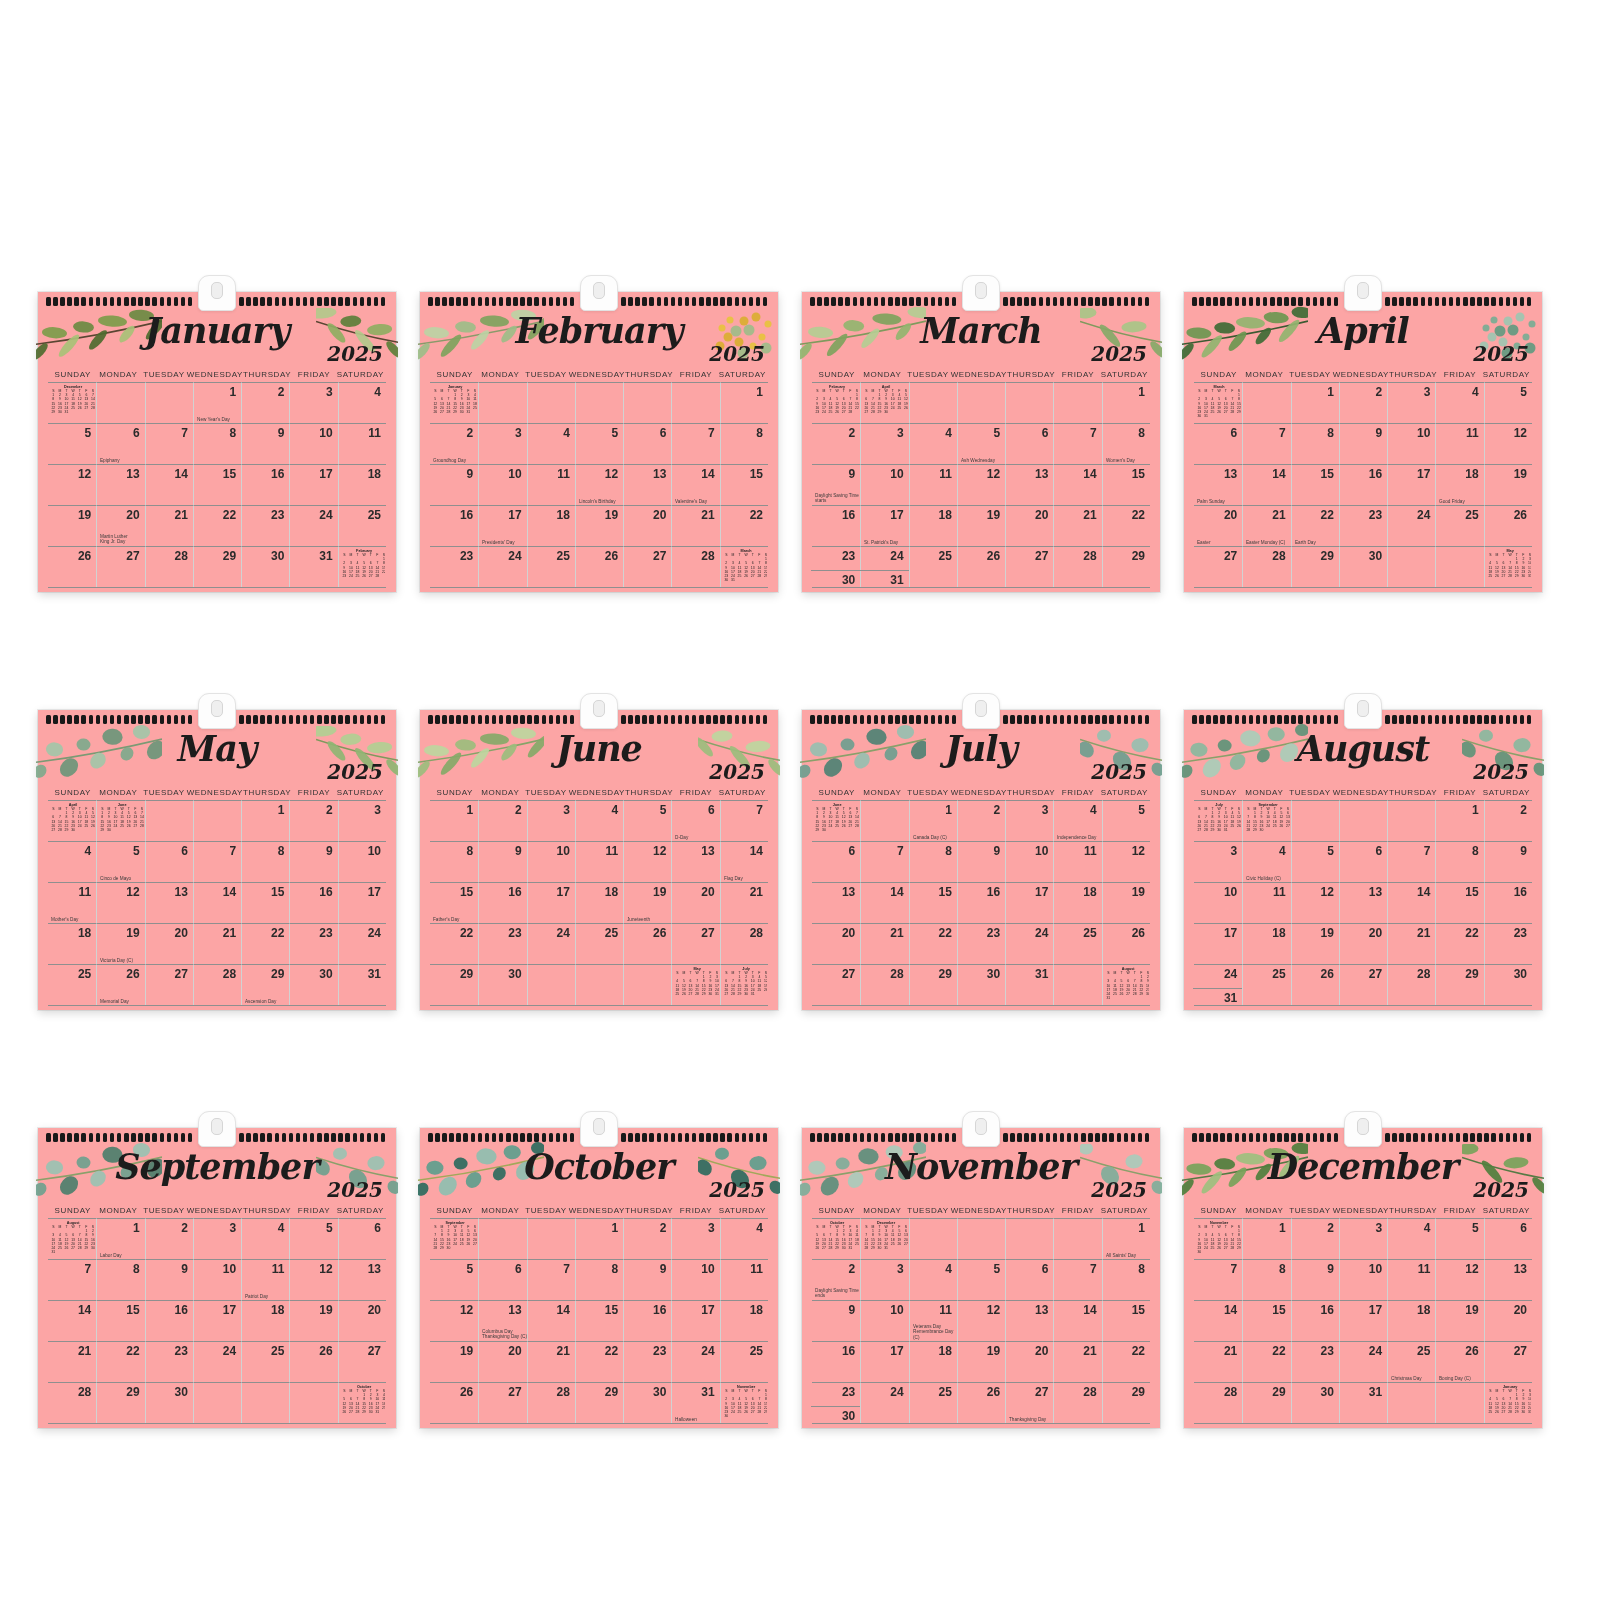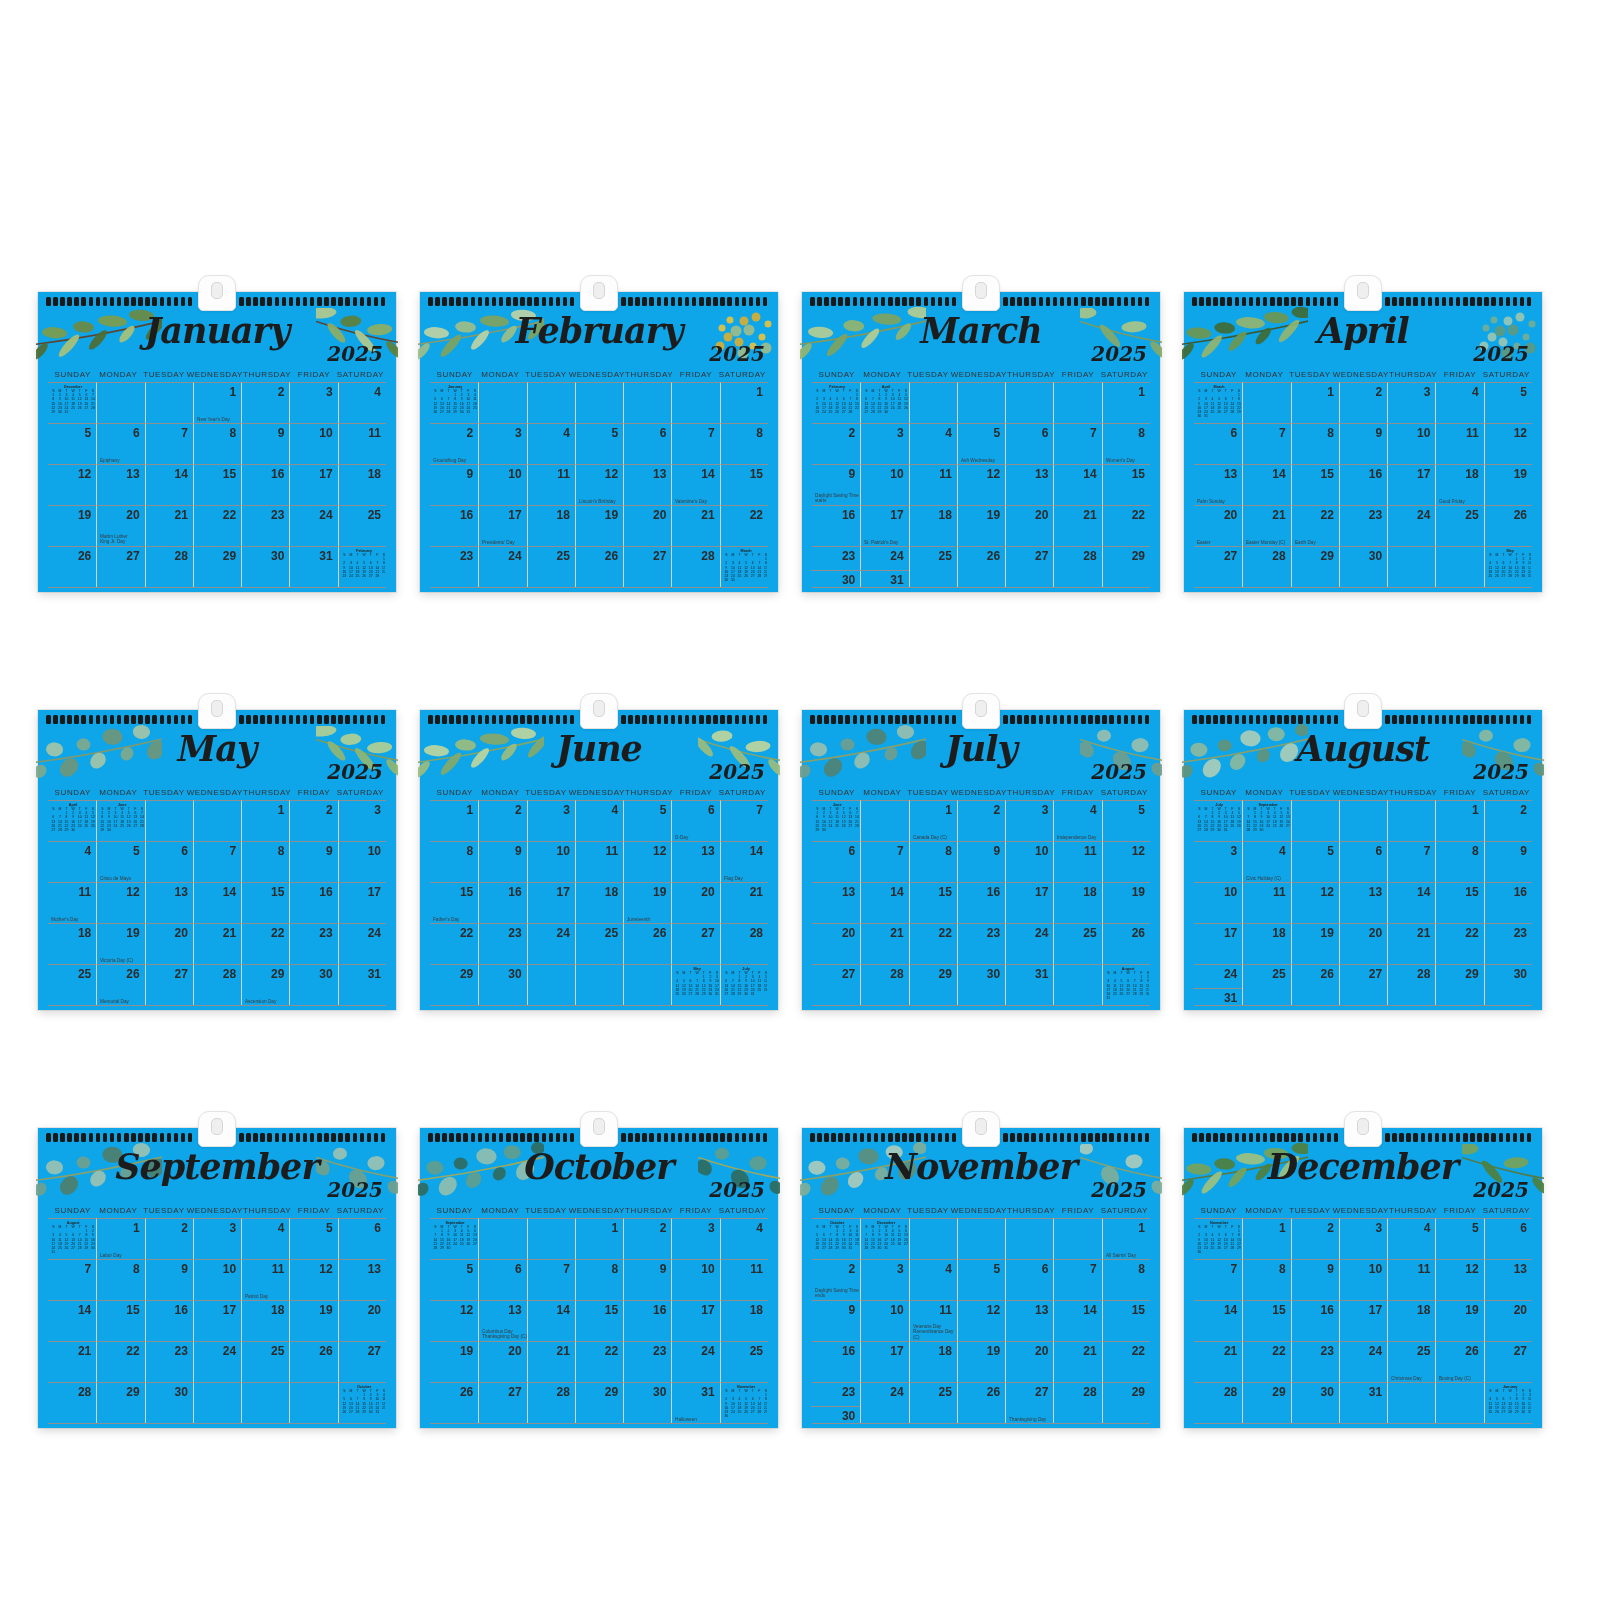--- a/index.html
+++ b/index.html
@@ -1,20 +1,20 @@
 <!DOCTYPE html>
 <html><head>
 <meta charset="utf-8">
 <style>
   html,body{margin:0;padding:0;}
   body{width:1600px;height:1600px;background:#ffffff;overflow:hidden;position:relative;
        font-family:"Liberation Sans",sans-serif;}
   .calendars{position:absolute;left:38px;top:292px;display:grid;
              grid-template-columns:repeat(4,358px);column-gap:24px;row-gap:118px;}
-  .cal{position:relative;width:358px;height:300px;background:#0ea5e9;
+  .cal{position:relative;width:358px;height:300px;background:#fca5a5;
        box-shadow:0 3px 9px rgba(0,0,0,.16),0 0 0 1px #ececec;}
   .hanger{position:absolute;top:-17px;left:50%;transform:translateX(-50%);
           width:36px;height:34px;background:#fdfdfd;border:1px solid #e3e3e3;
           border-radius:11px 11px 5px 5px;box-shadow:0 1px 3px rgba(0,0,0,.08);z-index:0;}
   .hole{position:absolute;top:6px;left:50%;transform:translateX(-50%);
         width:10px;height:15px;border-radius:5px;background:#efefef;border:1px solid #d6d6d6;}
   .binding{position:absolute;top:5px;left:8px;right:8px;display:flex;
            justify-content:space-between;z-index:2;}
   .coil-group{display:flex;}
   .coil{width:4.5px;height:9px;background:#191919;border-radius:1.5px;margin-right:2.6px;}

